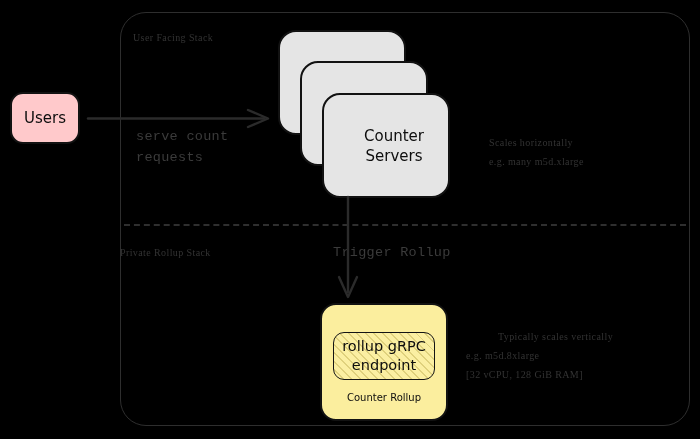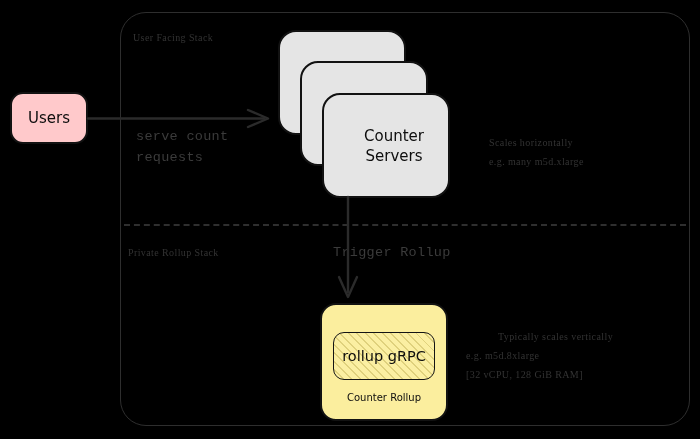--- a/index.html
+++ b/index.html
@@ -143,23 +143,23 @@
 <body>
 
 <div id="canvas">
 
   <div class="group-box" style="left:120px; top:12px; width:570px; height:414px;"></div>
 
   <div class="divider" style="left:124px; top:224px; width:562px;"></div>
 
   <div class="faint-label" style="left:133px; top:28px;">User Facing Stack</div>
 
-  <div class="faint-label" style="left:128px; top:243px;">Private Rollup Stack</div>
-
-  <div class="node node-users" style="left:10px; top:92px; width:78px; height:52px;">
+  <div class="faint-label" style="left:120px; top:243px;">Private Rollup Stack</div>
+
+  <div class="node node-users" style="left:10px; top:92px; width:70px; height:52px;">
     <span>Users</span>
   </div>
 
   <svg class="arrow-svg" style="left:88px; top:100px;" width="190" height="40" viewBox="0 0 190 40">
     <path d="M0,18.5 L176,18.5" stroke="#2b2b2b" stroke-width="2.4" fill="none" stroke-linecap="round"></path>
     <path d="M160,10 L180,18.5 L160,27" stroke="#2b2b2b" stroke-width="2.4" fill="none" stroke-linecap="round" stroke-linejoin="round"></path>
   </svg>
 
   <div class="edge-label" style="left:136px; top:127px;">serve count</div>
   <div class="edge-label" style="left:136px; top:148px;">requests</div>
@@ -181,20 +181,21 @@
     <path d="M11,80 L20,100 L29,80" stroke="#2b2b2b" stroke-width="2.4" fill="none" stroke-linecap="round" stroke-linejoin="round"></path>
   </svg>
 
   <div class="edge-label" style="left:333px; top:243px;">Trigger Rollup</div>
 
   <div class="node node-rollup" style="left:320px; top:303px; width:128px; height:118px;">
 
     <div class="endpoint-box">
       <div class="endpoint-text">
         <div>rollup gRPC</div>
+        <div>endpoint</div>
       </div>
     </div>
 
     <div class="rollup-title">
       <div>Counter Rollup</div>
     </div>
   </div>
 
   <div class="faint-label" style="left:466px; top:327px;margin-left:32px;">Typically scales vertically</div>
   <div class="faint-label" style="left:466px; top:346px;">e.g. m5d.8xlarge</div>

